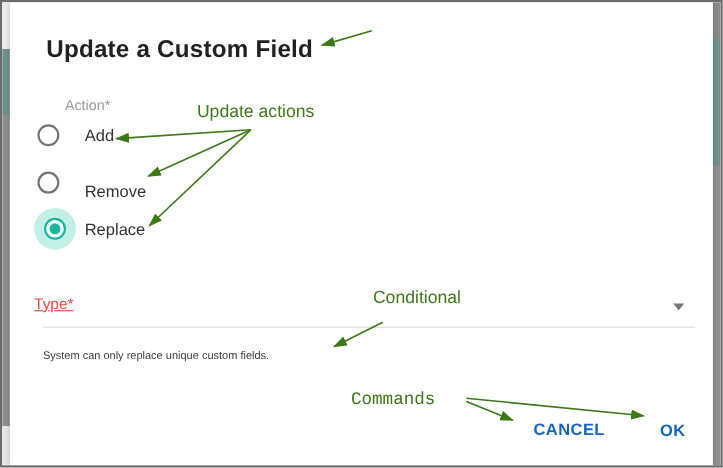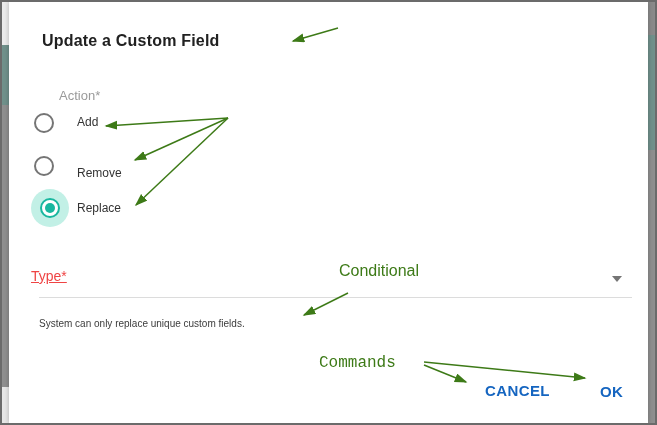--- a/index.html
+++ b/index.html
@@ -27,26 +27,26 @@
       #8a8a8a 0 33px, #70918b 33px 148px, #8f8f8f 148px 100%);
   }
   .dialog {
     position:absolute; left:7px; right:7px; top:0; bottom:0;
     background:#ffffff;
     box-shadow:0 0 5px rgba(0,0,0,0.25);
   }
   .abs { position:absolute; }
   .dialog-title {
     left:33px; top:30px;
-    font-size:16px; font-weight:700; color:#212121;
+    font-size:22px; font-weight:700; color:#212121;
     letter-spacing:0.2px;
   }
   .field-label { font-size:13px; color:#9a9a9a;margin-left:20px; }
   .action-label { left:30px; top:86px; }
-  .radio-row-label { font-size:12px; color:#333; }
+  .radio-row-label { font-size:15px; color:#333; }
   .radio-outline {
     width:20px; height:20px; border-radius:50%;
     border:2px solid #757575; background:#fff;
   }
   .radio-halo {
     left:22px; top:187px; width:38px; height:38px; border-radius:50%;
     background:#c2f0e6;
   }
   .radio-selected {
     position:absolute; left:9px; top:9px;
@@ -117,20 +117,21 @@
     <div class="abs type-label">Type*</div>
     <div class="abs type-underline"></div>
     <div class="abs dropdown-caret"></div>
 
     <div class="abs warning-text">System can only replace unique custom fields.</div>
 
     <button class="abs dialog-btn btn-cancel">CANCEL</button>
     <button class="abs dialog-btn btn-ok">OK</button>
   </div>
 
+  <div class="abs note note-update-actions">Update actions</div>
   <div class="abs note note-conditional">
     <div>Conditional</div>
   </div>
   <div class="abs note note-commands">Commands</div>
 
   <svg class="arrows-overlay" viewBox="0 0 657 425" xmlns="http://www.w3.org/2000/svg">
     <defs>
       <marker id="ah" markerWidth="9" markerHeight="7" refX="7.5" refY="3" orient="auto">
         <path d="M0,0 L8.5,3 L0,6 z" fill="#3d7a17"></path>
       </marker>

